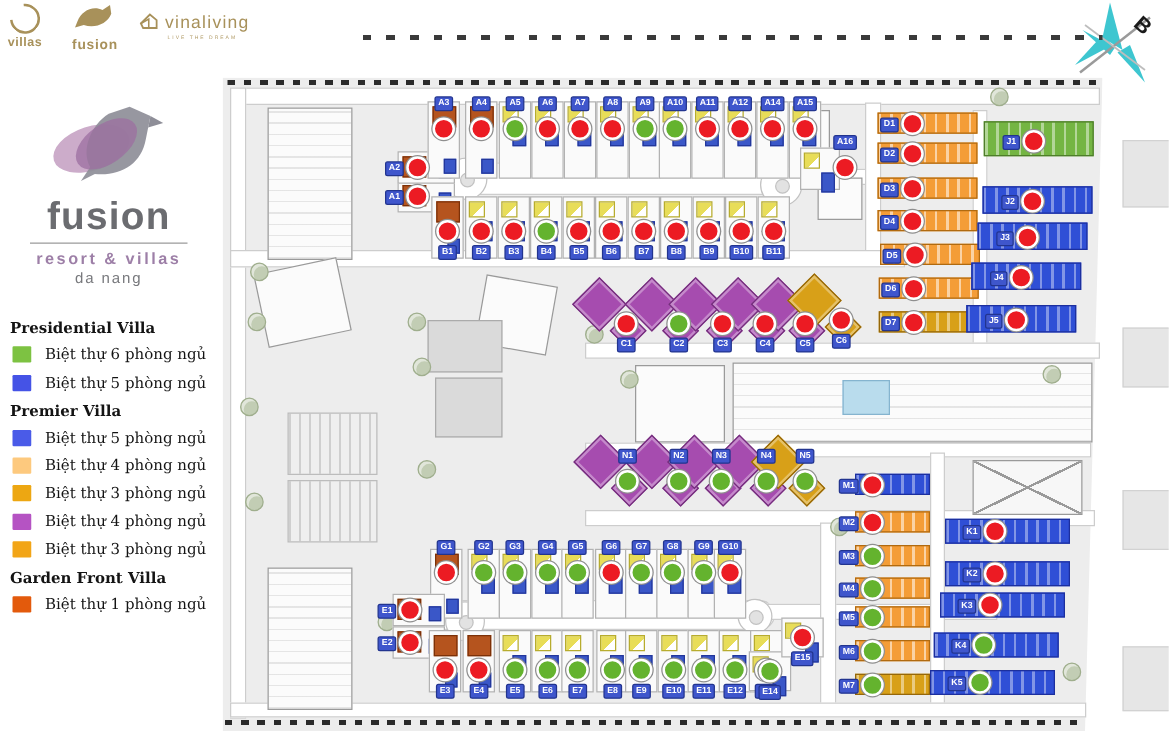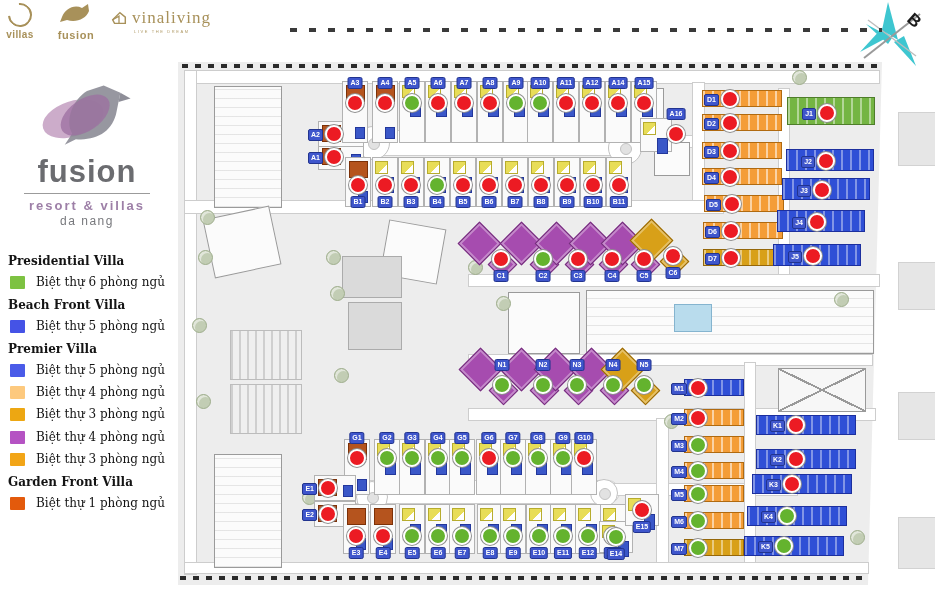--- a/index.html
+++ b/index.html
@@ -10,21 +10,21 @@
   .topbar{position:absolute;left:0;top:0;width:935px;height:46px;}
   .logo{position:absolute;color:#a8915a;text-align:center;}
   .logo-lodgis{left:4px;top:3px;width:32px;}
   .ring{width:20px;height:20px;border:2.4px solid #a8915a;border-radius:50%;margin:0 auto;
         border-left-color:transparent;transform:rotate(40deg);}
   .logo-lodgis .lbl{font-size:10px;font-weight:bold;margin-top:2px;letter-spacing:.4px;}
   .logo-fusion{left:55px;top:2px;width:42px;}
   .logo-fusion .lbl{font-size:11px;font-weight:bold;margin-top:1px;letter-spacing:.6px;}
   .logo-vina{left:110px;top:8px;width:120px;text-align:left;}
   .vina-row{display:flex;align-items:center;gap:4px;}
-  .logo-vina .lbl{font-family:Liberation Serif, serif;font-size:17px;letter-spacing:1px;}
+  .logo-vina .lbl{font-family:Liberation Sans, sans-serif;font-size:14px;letter-spacing:1px;}
   .logo-vina .tag{font-size:4px;letter-spacing:1.6px;margin-left:24px;margin-top:1px;color:#b09a66;}
   .compass{position:absolute;left:858px;top:0;}
 
   
   .sidebar{position:absolute;left:0;top:78px;width:174px;}
   .brand{width:150px;margin:0 auto;text-align:center;}
   .brand-name{font-size:31px;font-weight:bold;color:#6b6c70;letter-spacing:1px;margin-top:-4px;}
   .brand-rule{height:1px;background:#9b9b9b;width:126px;margin:3px auto 4px;}
   .brand-sub{font-size:13px;font-weight:bold;color:#9d7fa7;letter-spacing:2px;}
   .brand-loc{font-size:12px;color:#77787c;letter-spacing:1.5px;margin-top:1px;}
@@ -173,21 +173,20 @@
     </div>
     <div class="legend">
         <div class="lg-group">
           <div class="lg-title">Presidential Villa</div>
           <div class="lg-item">
             <div class="swatch" style="background: rgb(125, 194, 66);"></div>
             <span>Biệt thự 6 phòng ngủ</span>
           </div>
         </div>
         <div class="lg-group">
-          <div class="lg-title">Beach Front Villa</div>
           <div class="lg-item">
             <div class="swatch" style="background: rgb(69, 83, 230);"></div>
             <span>Biệt thự 5 phòng ngủ</span>
           </div>
         </div>
         <div class="lg-group">
           <div class="lg-title">Premier Villa</div>
           <div class="lg-item">
             <div class="swatch" style="background: rgb(74, 91, 232);"></div>
             <span>Biệt thự 5 phòng ngủ</span>

